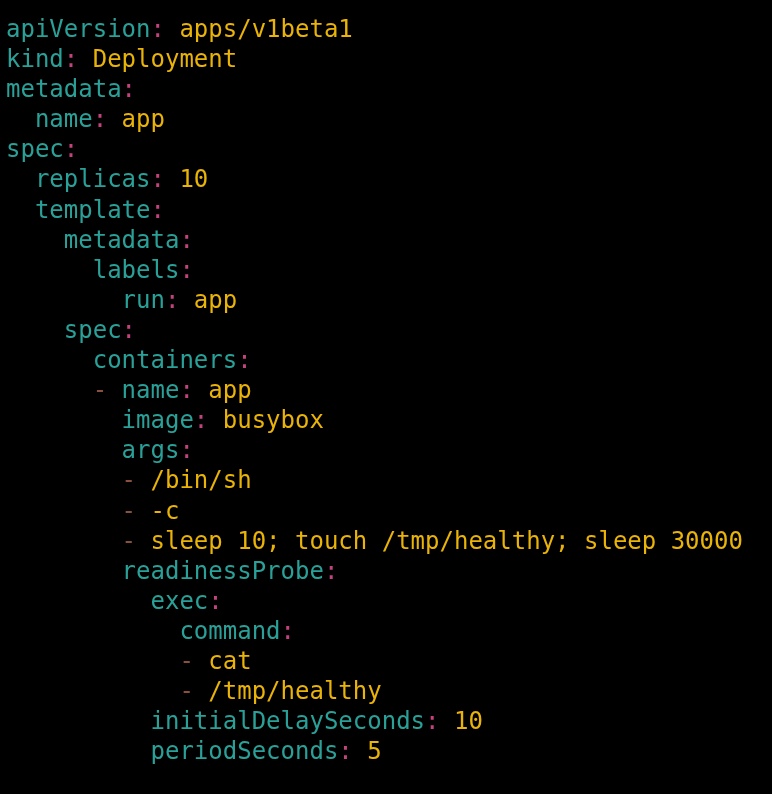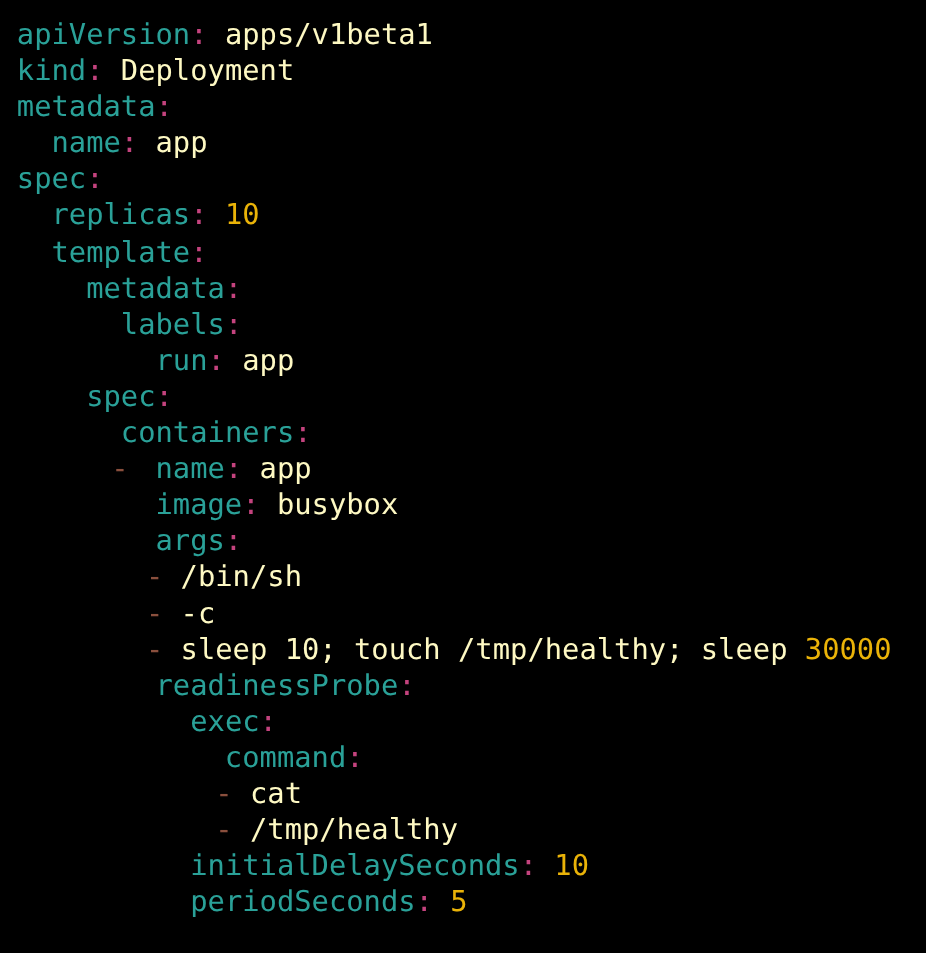--- a/index.html
+++ b/index.html
@@ -36,23 +36,23 @@
   }
 
   .code-line {
     height: 30.1px;
     white-space: pre;
     display: block;
   }
 
   
   .tok-indent   { color: #000000; }
-  .tok-key      { color: #2aa198; margin-left: 8px; }
+  .tok-key      { color: #2aa198; }
   .tok-colon    { color: #c4437e; }
-  .tok-value    { color: #fef9c3; }
+  .tok-value    { color: #eab308; }
   .tok-number   { color: #eab308; }
   .tok-dash     { color: #8a4f3d; }
   .tok-space    { color: #000000; }
 </style>
 </head>
 <body>
 
 <div id="yaml-editor">
   <div class="code-body" id="code-body"><span class="code-line"><span class="tok-key">apiVersion</span><span class="tok-colon">:</span><span class="tok-space"> </span><span class="tok-value">apps/v1beta1</span></span><span class="code-line"><span class="tok-key">kind</span><span class="tok-colon">:</span><span class="tok-space"> </span><span class="tok-value">Deployment</span></span><span class="code-line"><span class="tok-key">metadata</span><span class="tok-colon">:</span></span><span class="code-line"><span class="tok-indent">  </span><span class="tok-key">name</span><span class="tok-colon">:</span><span class="tok-space"> </span><span class="tok-value">app</span></span><span class="code-line"><span class="tok-key">spec</span><span class="tok-colon">:</span></span><span class="code-line"><span class="tok-indent">  </span><span class="tok-key">replicas</span><span class="tok-colon">:</span><span class="tok-space"> </span><span class="tok-number">10</span></span><span class="code-line"><span class="tok-indent">  </span><span class="tok-key">template</span><span class="tok-colon">:</span></span><span class="code-line"><span class="tok-indent">    </span><span class="tok-key">metadata</span><span class="tok-colon">:</span></span><span class="code-line"><span class="tok-indent">      </span><span class="tok-key">labels</span><span class="tok-colon">:</span></span><span class="code-line"><span class="tok-indent">        </span><span class="tok-key">run</span><span class="tok-colon">:</span><span class="tok-space"> </span><span class="tok-value">app</span></span><span class="code-line"><span class="tok-indent">    </span><span class="tok-key">spec</span><span class="tok-colon">:</span></span><span class="code-line"><span class="tok-indent">      </span><span class="tok-key">containers</span><span class="tok-colon">:</span></span><span class="code-line"><span class="tok-indent">      </span><span class="tok-dash">-</span><span class="tok-space"> </span><span class="tok-key">name</span><span class="tok-colon">:</span><span class="tok-space"> </span><span class="tok-value">app</span></span><span class="code-line"><span class="tok-indent">        </span><span class="tok-key">image</span><span class="tok-colon">:</span><span class="tok-space"> </span><span class="tok-value">busybox</span></span><span class="code-line"><span class="tok-indent">        </span><span class="tok-key">args</span><span class="tok-colon">:</span></span><span class="code-line"><span class="tok-indent">        </span><span class="tok-dash">-</span><span class="tok-space"> </span><span class="tok-value">/bin/sh</span></span><span class="code-line"><span class="tok-indent">        </span><span class="tok-dash">-</span><span class="tok-space"> </span><span class="tok-value">-c</span></span><span class="code-line"><span class="tok-indent">        </span><span class="tok-dash">-</span><span class="tok-space"> </span><span class="tok-value">sleep 10; touch /tmp/healthy; sleep </span><span class="tok-number">30000</span></span><span class="code-line"><span class="tok-indent">        </span><span class="tok-key">readinessProbe</span><span class="tok-colon">:</span></span><span class="code-line"><span class="tok-indent">          </span><span class="tok-key">exec</span><span class="tok-colon">:</span></span><span class="code-line"><span class="tok-indent">            </span><span class="tok-key">command</span><span class="tok-colon">:</span></span><span class="code-line"><span class="tok-indent">            </span><span class="tok-dash">-</span><span class="tok-space"> </span><span class="tok-value">cat</span></span><span class="code-line"><span class="tok-indent">            </span><span class="tok-dash">-</span><span class="tok-space"> </span><span class="tok-value">/tmp/healthy</span></span><span class="code-line"><span class="tok-indent">          </span><span class="tok-key">initialDelaySeconds</span><span class="tok-colon">:</span><span class="tok-space"> </span><span class="tok-number">10</span></span><span class="code-line"><span class="tok-indent">          </span><span class="tok-key">periodSeconds</span><span class="tok-colon">:</span><span class="tok-space"> </span><span class="tok-number">5</span></span></div>
 </div>

